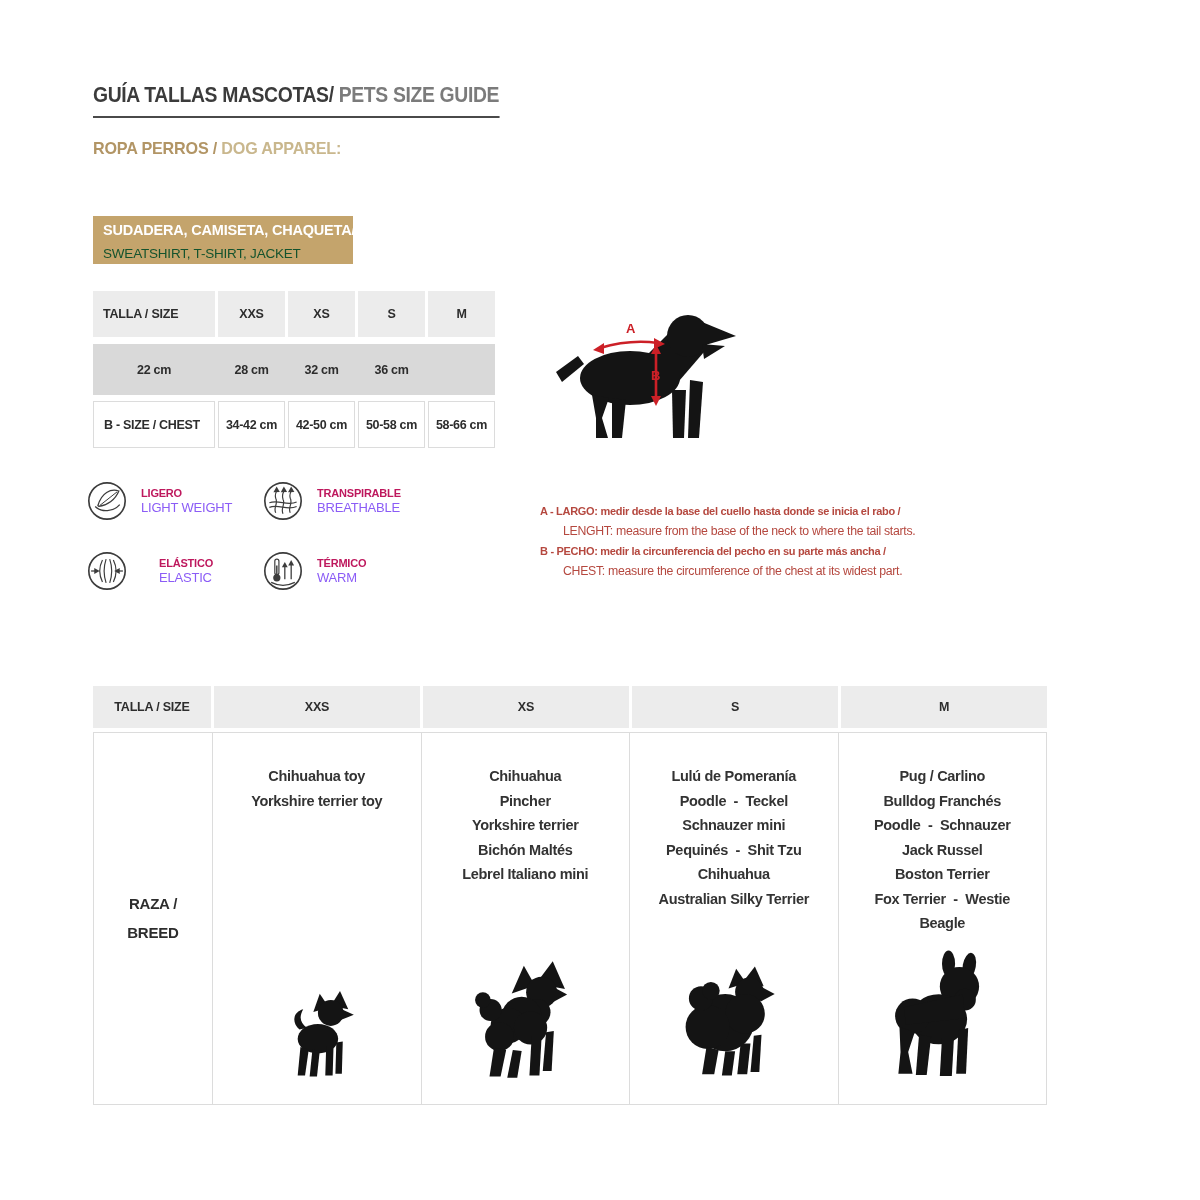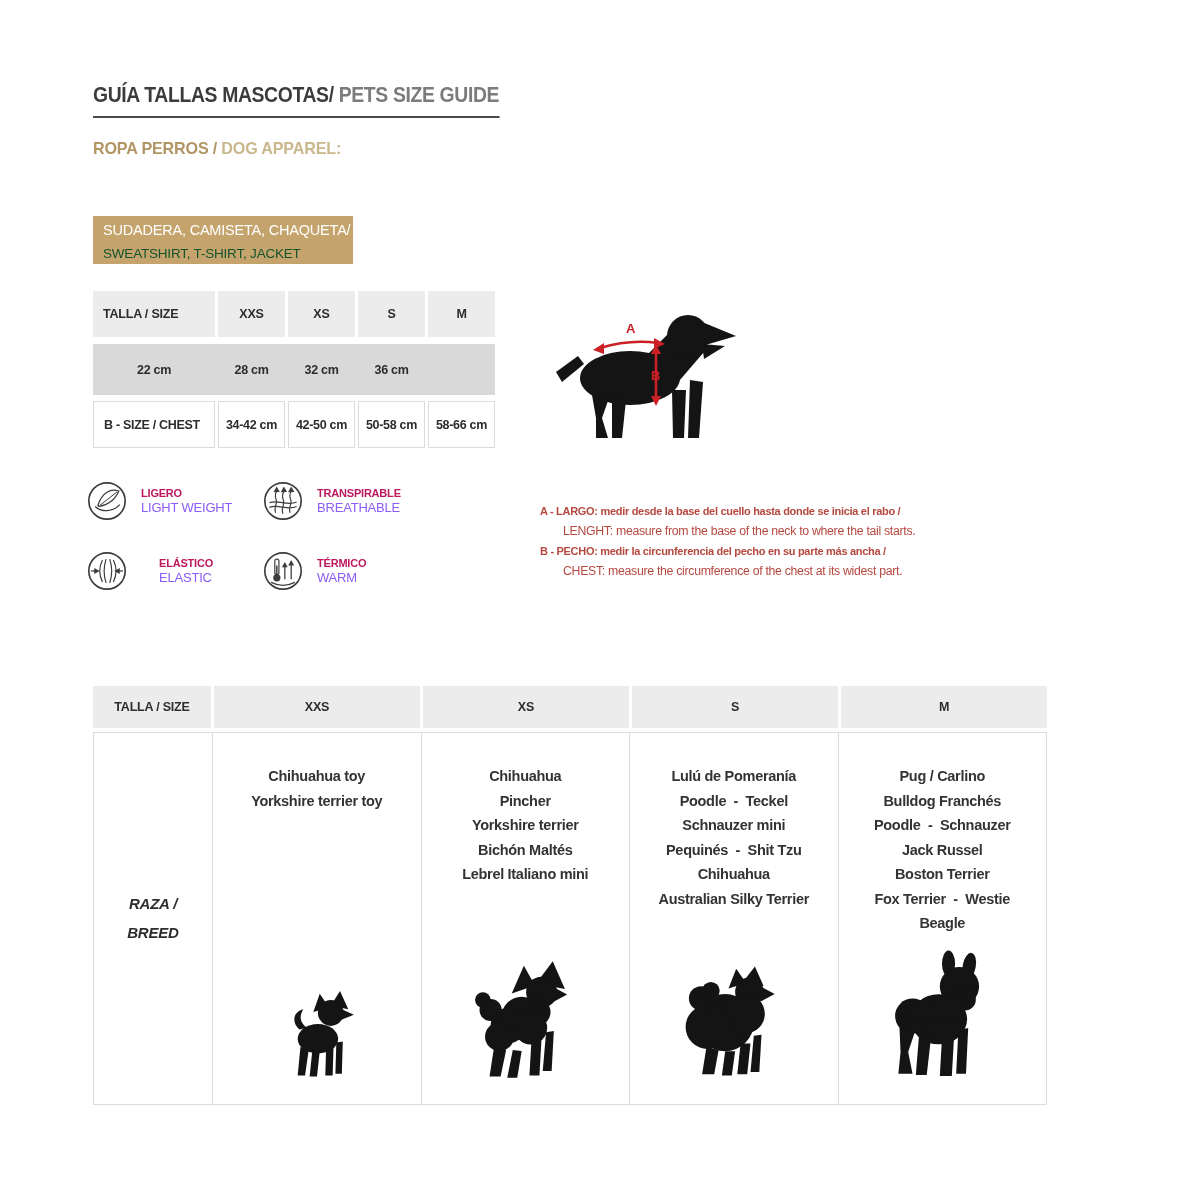--- a/index.html
+++ b/index.html
@@ -20,21 +20,21 @@
     letter-spacing:-0.4px;color:var(--ink);white-space:nowrap;display:inline-block;
     transform:scaleX(0.88);transform-origin:left top;padding-bottom:8px;border-bottom:2px solid #4a4a4a;}
   .main-title .en{color:#7b7b7b;}
   .subtitle{position:absolute;left:93px;top:139px;font-size:17px;font-weight:bold;
     letter-spacing:-0.2px;color:#b29565;white-space:nowrap;transform:scaleX(0.95);transform-origin:left top;}
   .subtitle .en{color:#c9b78d;font-weight:bold;}
 
   
   .category-box{position:absolute;left:93px;top:216px;width:260px;height:48px;
     background:var(--accent);padding:6px 10px;}
-  .category-box .line1{font-size:14.5px;font-weight:normal;color:#ffffff;letter-spacing:-0.2px;white-space:nowrap;}
+  .category-box .line1{font-size:14.5px;font-weight:bold;color:#ffffff;letter-spacing:-0.2px;white-space:nowrap;}
   .category-box .line2{font-size:13.5px;color:#14532d;letter-spacing:-0.2px;white-space:nowrap;margin-top:8px;}
 
   
   .size-table{position:absolute;left:93px;top:291px;display:grid;
     grid-template-columns:122px 67px 67px 67px 67px;column-gap:3px;}
   .st-h{height:46px;background:var(--cell-gray);display:flex;align-items:center;justify-content:center;
     font-size:12.5px;font-weight:bold;color:#2d2d2d;letter-spacing:-0.2px;}
   .st-h.lbl{justify-content:flex-start;padding-left:10px;}
   .size-row-a{grid-column:1 / -1;margin-top:7px;height:51px;background:var(--band-gray);
     display:grid;grid-template-columns:122px 67px 67px 67px 67px;column-gap:3px;align-items:center;}
@@ -66,21 +66,21 @@
   .note-es{font-size:11px;font-weight:bold;letter-spacing:-0.3px;white-space:nowrap;line-height:20px;}
   .note-en{font-size:12.3px;letter-spacing:-0.3px;white-space:nowrap;line-height:20px;padding-left:23px;}
 
   
   .breed-table{position:absolute;left:93px;top:686px;display:grid;
     grid-template-columns:118px 206px 206px 206px 206px;column-gap:3px;}
   .bt-h{height:42px;background:var(--cell-gray);display:flex;align-items:center;justify-content:center;
     font-size:12.5px;font-weight:bold;color:#2d2d2d;letter-spacing:-0.2px;}
   .breed-body{grid-column:1 / -1;margin-top:4px;height:373px;display:flex;border:1px solid var(--line-gray);background:#fff;}
   .bb-label{width:118px;flex:0 0 118px;display:flex;flex-direction:column;align-items:center;justify-content:center;
-    font-size:15px;font-weight:bold;color:#2d2d2d;letter-spacing:-0.2px;line-height:1.9;font-style:italic;}
+    font-size:15px;font-weight:bold;color:#2d2d2d;letter-spacing:-0.2px;line-height:1.9;}
   .bb-cell{flex:1;border-left:1px solid var(--line-gray);position:relative;padding-top:31px;text-align:center;}
   .breed-line{font-size:14.5px;font-weight:bold;color:#333;line-height:24.5px;letter-spacing:-0.3px;white-space:pre-wrap;}
   .dog-silhouette{position:absolute;bottom:22px;left:50%;transform:translateX(-50%);}
   .dog-silhouette svg{display:block;}
   .dogfill{fill:#141414;stroke:none;}
 </style>
 </head>
 <body>
 
 <div class="page">

